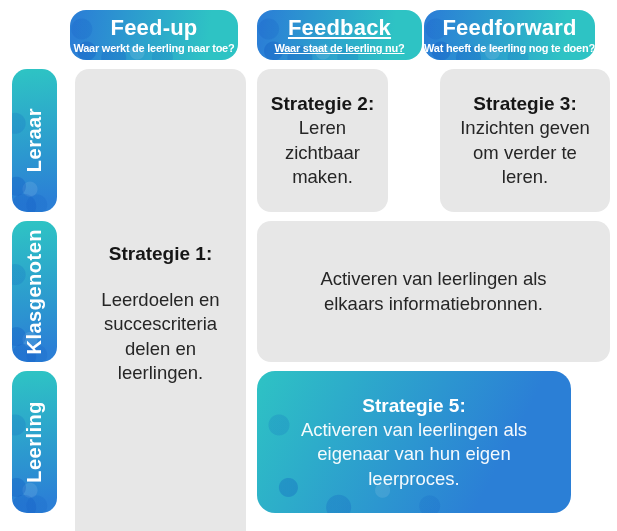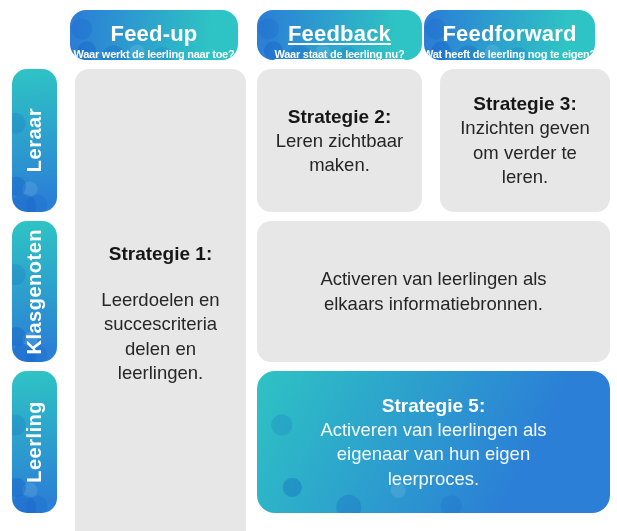--- a/index.html
+++ b/index.html
@@ -35,21 +35,21 @@
       radial-gradient(circle at 55% 95%, rgba(10,80,190,0.14) 0 10px, rgba(0,0,0,0) 11px);
     pointer-events:none;
   }
   .grad > *{position:relative;z-index:1;}
 
   
   .pill{
     top:10px;height:50px;
     border-radius:16px;
     background:linear-gradient(96deg, var(--blue) 4%, var(--teal) 82%);
-    display:flex;flex-direction:column;align-items:center;justify-content:flex-end;
+    display:flex;flex-direction:column;align-items:center;justify-content:center;
     text-align:center;
   }
   .pill-title{font-size:22px;font-weight:bold;line-height:1.05;letter-spacing:0.2px;}
   .pill-sub{font-size:11px;font-weight:bold;letter-spacing:-0.25px;white-space:nowrap;margin-top:3px;}
   .pill.c1{left:70px;width:168px;}
   .pill.c2{left:257px;width:165px;text-decoration:underline;}
   .pill.c3{left:424px;width:171px;}
 
   
   .rowlabel{
@@ -74,25 +74,25 @@
     border-radius:14px;
     background:var(--card-gray);
     display:flex;flex-direction:column;align-items:center;justify-content:center;
     text-align:center;
     color:var(--text-dark);
     padding:10px 12px;
   }
   .card-title{font-size:19px;font-weight:bold;line-height:1.32;color:#161616;}
   .card-body{font-size:18.5px;line-height:1.32;white-space:pre-line;color:#262626;}
   .card.s1{left:75px;top:69px;width:171px;height:488px;gap:22px;}
-  .card.s2{left:257px;top:69px;width:165px;height:143px;}
+  .card.s2{left:257px;top:69px;width:131px;height:143px;}
   .card.s3{left:440px;top:69px;width:170px;height:143px;}
   .card.s4{left:257px;top:221px;width:353px;height:141px;}
   .card.s5{
-    left:257px;top:371px;width:353px;height:142px;
+    left:257px;top:371px;width:314px;height:142px;
     border-radius:18px;
     background:linear-gradient(118deg, var(--teal) 0%, var(--blue) 75%);
   }
   .card.s5 .card-title{color:var(--text-light);}
   .card.s5 .card-body{color:rgba(255,255,255,0.95);}
 </style>
 </head>
 <body>
 
 <div class="canvas">
@@ -100,21 +100,21 @@
   <div class="grad pill c1">
     <div class="pill-title">Feed-up</div>
     <div class="pill-sub">Waar werkt de leerling naar toe?</div>
   </div>
   <div class="grad pill c2">
     <div class="pill-title">Feedback</div>
     <div class="pill-sub">Waar staat de leerling nu?</div>
   </div>
   <div class="grad pill c3">
     <div class="pill-title">Feedforward</div>
-    <div class="pill-sub">Wat heeft de leerling nog te eigen?</div>
+    <div class="pill-sub">Wat heeft de leerling nog te doen?</div>
   </div>
 
   <div class="grad rowlabel r1">
     <span>Leraar</span>
   </div>
   <div class="grad rowlabel r2">
     <span>Klasgenoten</span>
   </div>
   <div class="grad rowlabel r3">
     <span>Leerling</span>

